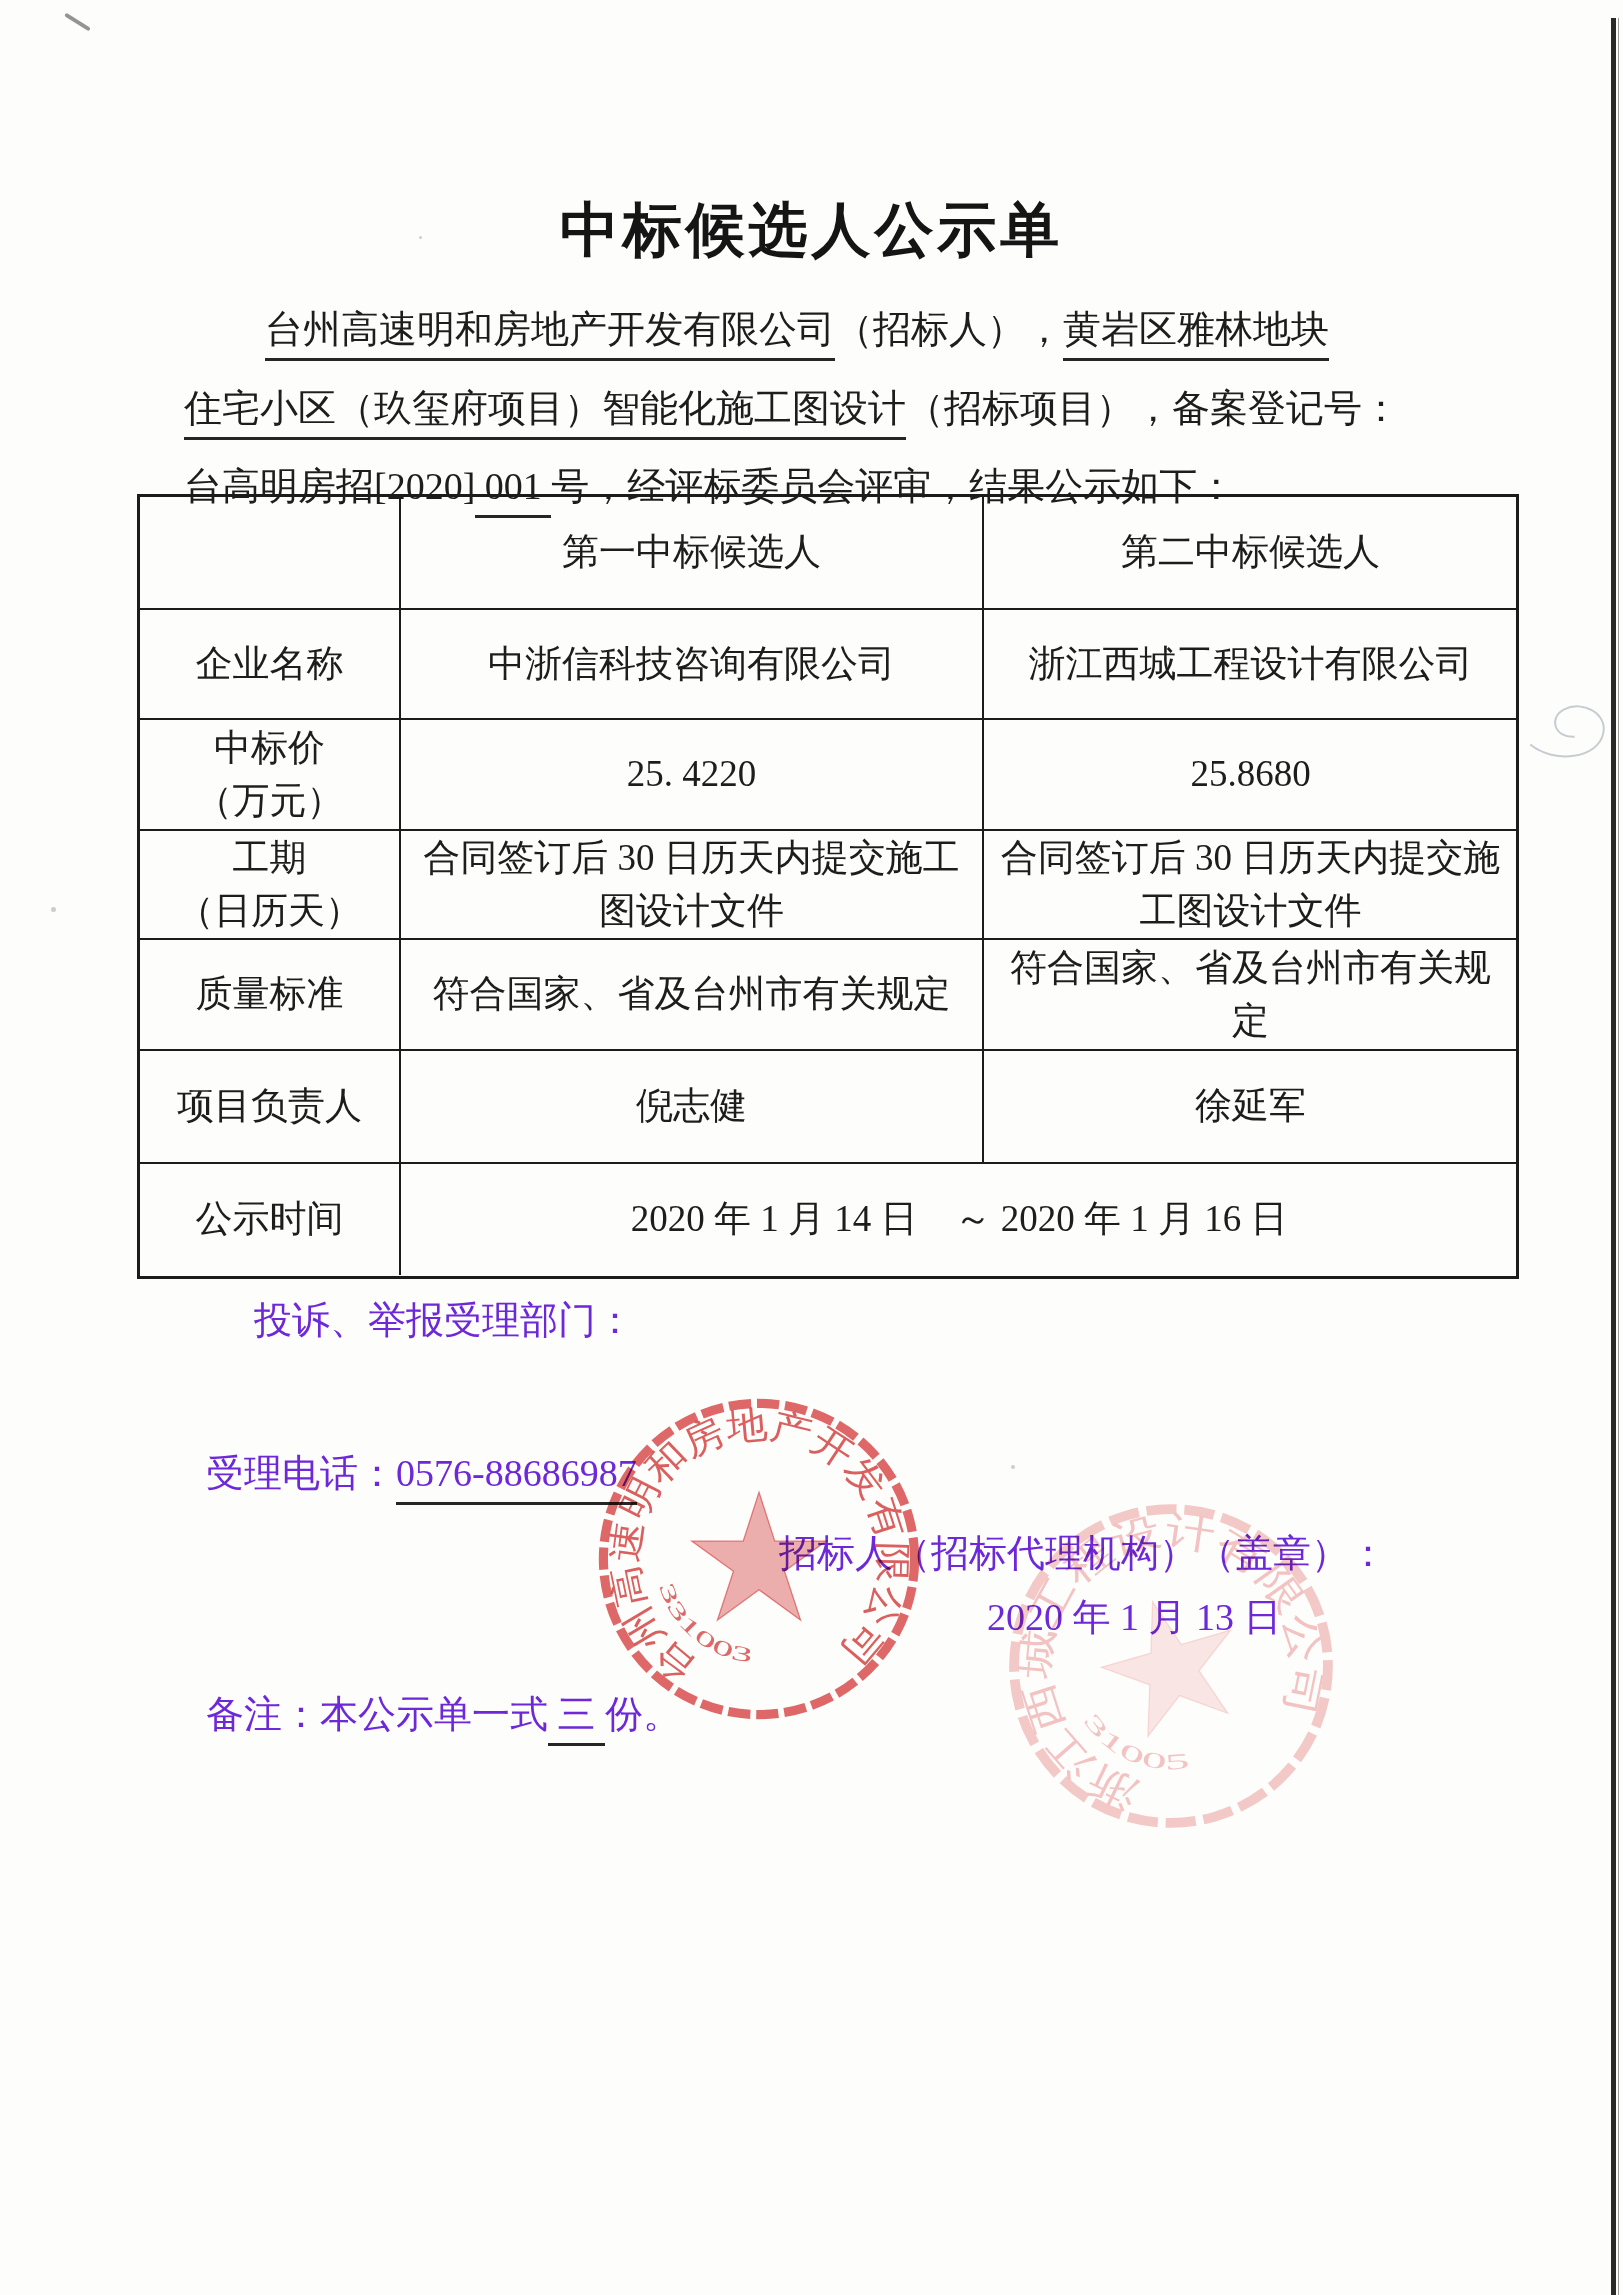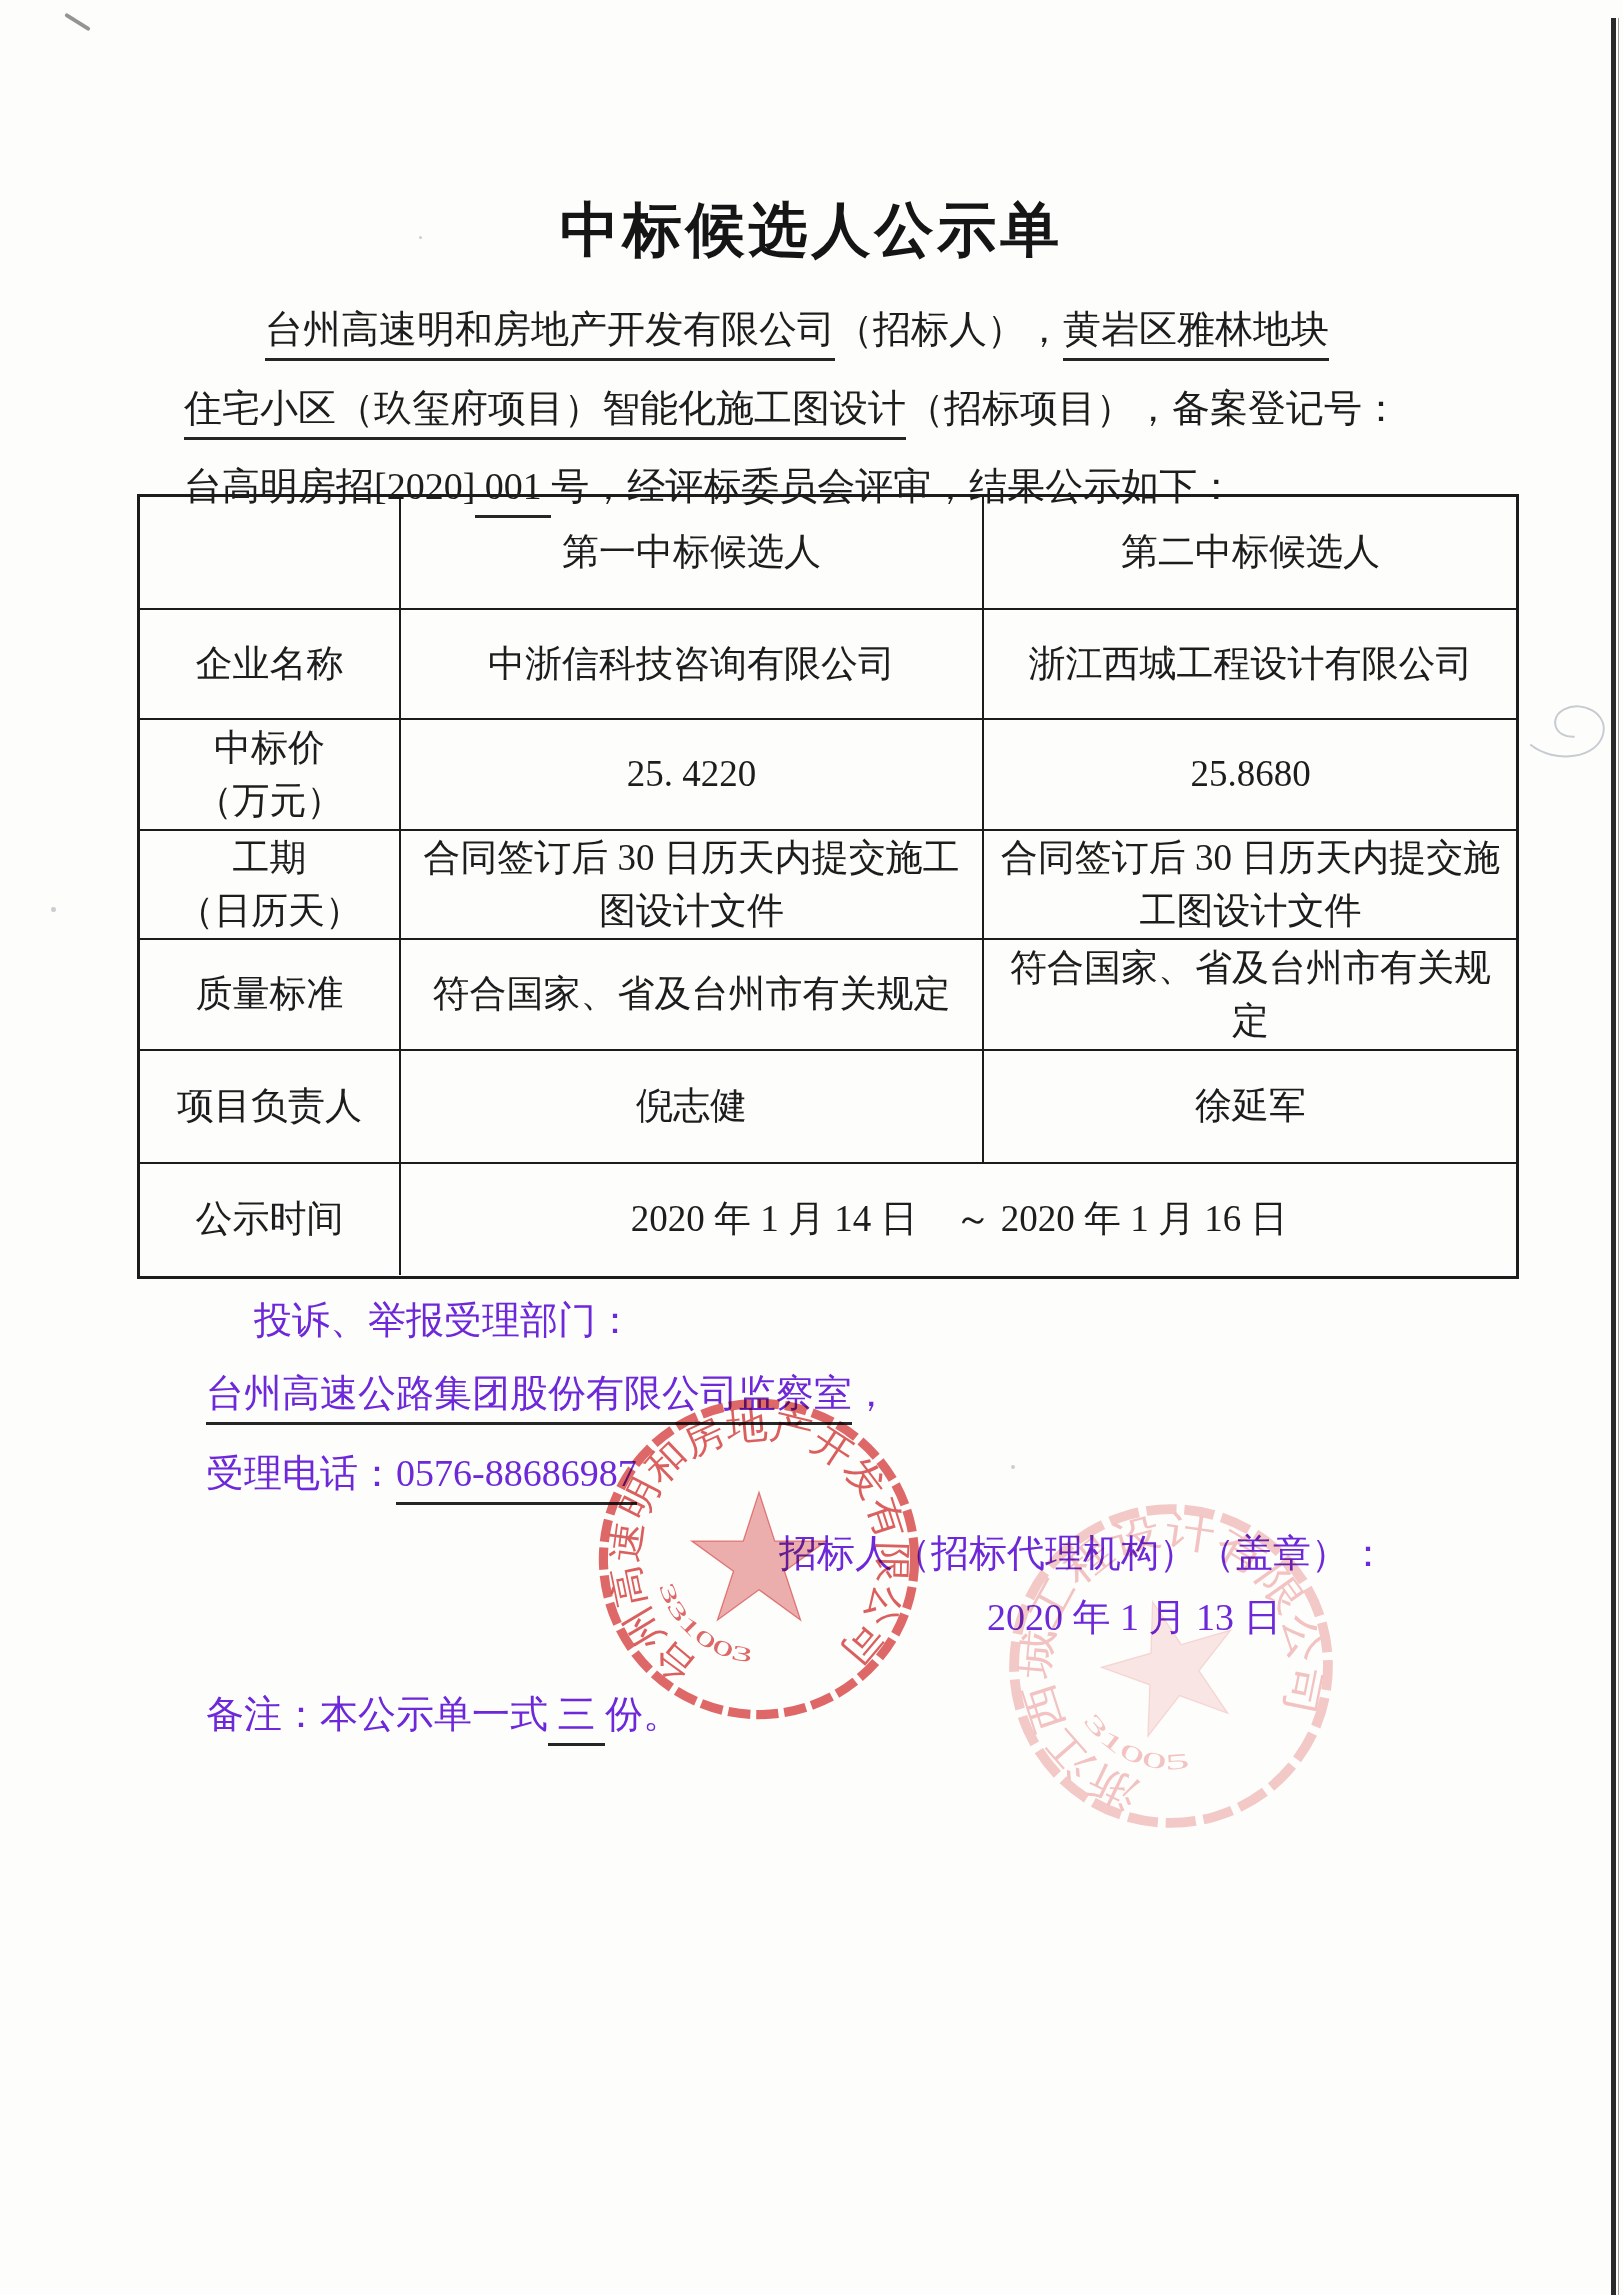--- a/index.html
+++ b/index.html
@@ -95,21 +95,20 @@
     <div class="c">倪志健</div>
     <div class="c last">徐延军</div>
 
     <div class="c bot">
         <span>公示时间</span>
       </div>
     <div class="c span2 bot last">2020 年 1 月 14 日　～ 2020 年 1 月 16 日</div>
   </div>
 
   <div class="fline f1">投诉、举报受理部门：</div>
-  <div class="fline f2"><span class="u">台州高速公路集团股份有限公司监察室</span><span>，</span></div>
   <div class="fline f3"><span>受理电话：</span><span class="u">0576-88686987</span></div>
   <div class="fline f4">招标人（招标代理机构）（盖章）：</div>
   <div class="fline f5">2020 年 1 月 13 日</div>
   <div class="fline f6"><span>备注：本公示单一式</span><span class="u"> 三 </span><span>份。</span></div>
 
   <svg id="stamp1" class="stamp" width="340" height="340" viewBox="0 0 520 520">
     <defs>
       <path id="s1arc" d="M 167.5,420.2 A 185,185 0 1 1 352.5,420.2" fill="none"></path>
       <path id="s1num" d="M 105.5,292.8 A 158,158 0 0 0 243.5,417.1" fill="none"></path>
     </defs>

